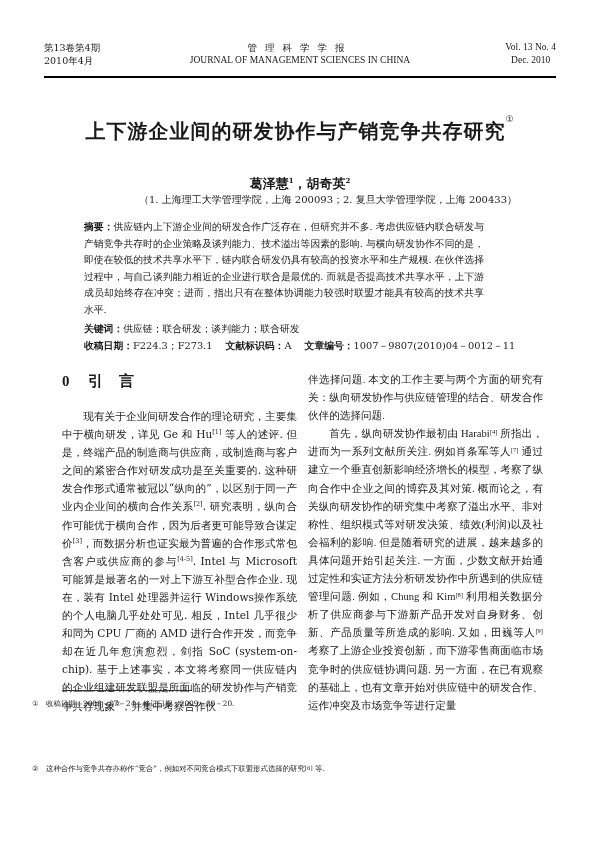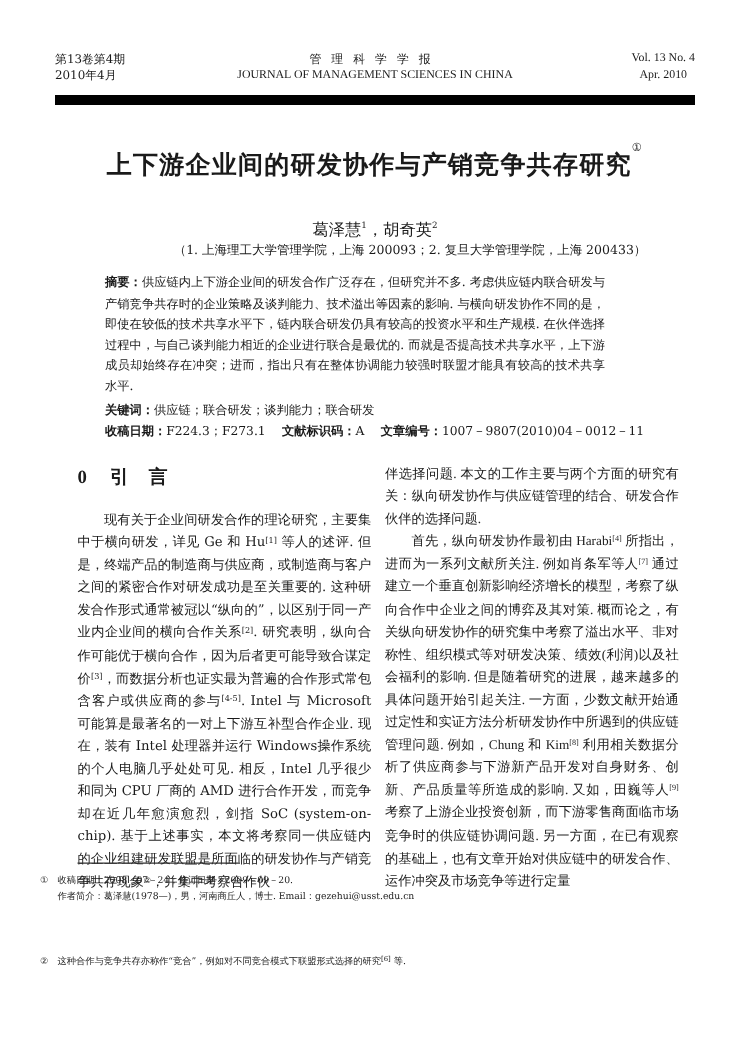--- a/index.html
+++ b/index.html
@@ -1,31 +1,31 @@
 <!DOCTYPE html>
 <html><head>
 <meta charset="utf-8">
 <style>
   html, body { margin:0; padding:0; background:#ffffff; }
   body { width:600px; height:850px; position:relative; overflow:hidden;
          font-family:"DejaVu Serif","Liberation Serif",serif; color:#1a1a1a; }
   .hdr { position:absolute; top:40px; left:44px; right:44px; height:36px;
-         border-bottom:8px solid #000000; font-size:9.5px; line-height:13px; }
+         border-bottom:2px solid #000000; font-size:9.5px; line-height:13px; }
   .hdr .l { position:absolute; left:0; top:1px; text-align:left; }
   .hdr .c { position:absolute; left:0; right:0; top:1px; text-align:center; }
   .hdr .c .cn { letter-spacing:8px; }
   .hdr .c .en { font-family:"Liberation Serif",serif; font-size:9.5px; }
   .hdr .r { position:absolute; right:0; top:1px; text-align:center;
             font-family:"Liberation Serif",serif; }
   .title { position:absolute; top:118px; left:0; right:0; text-align:center;
            font-family:"DejaVu Sans","Liberation Sans",sans-serif; font-weight:bold;
            font-size:20px; letter-spacing:1px; }
   .title sup { font-size:9px; font-weight:normal; vertical-align:top; position:relative; top:-4px; }
   .authors { position:absolute; top:175px; left:0; right:0; text-align:center;
-             font-size:13px; font-weight:normal; }
+             font-size:13px; font-weight:bold; }
   .authors sup { font-size:7px; }
   .affil { position:absolute; top:193px; left:16px; right:0; text-align:center; font-size:10px;margin-left:40px; }
   .abstract { position:absolute; top:219px; left:84px; width:400px;
               font-size:9.8px; line-height:16.6px; text-align:justify; }
   .abstract .lbl { font-family:Liberation Sans, sans-serif; font-weight:bold; }
   .kw { position:absolute; top:321px; left:84px; width:420px; font-size:9.8px; line-height:16px; }
   .kw .lbl { font-family:"DejaVu Sans","Liberation Sans",sans-serif; font-weight:bold; }
   .cls { position:absolute; top:338px; left:84px; width:440px; font-size:9.8px; line-height:16px; }
   .cls .lbl { font-family:"DejaVu Sans","Liberation Sans",sans-serif; font-weight:bold; }
   .cls .gap { display:inline-block; width:10px; }
@@ -52,21 +52,21 @@
   <div class="l">
     <div>第13卷第4期</div>
     <div>2010年4月</div>
   </div>
   <div class="c">
     <div class="cn">管理科学学报</div>
     <div class="en">JOURNAL OF MANAGEMENT SCIENCES IN CHINA</div>
   </div>
   <div class="r">
     <div>Vol. 13 No. 4</div>
-    <div>Apr. 2010</div>
+    <div>Dec. 2010</div>
   </div>
 </div>
 
 <div class="title">
   <span>上下游企业间的研发协作与产销竞争共存研究</span><sup>①</sup>
 </div>
 
 <div class="authors">
   <span>葛泽慧</span><sup>1</sup><span>，</span><span>胡奇英</span><sup>2</sup>
 </div>
@@ -96,17 +96,16 @@
   </div>
 <div class="col rcol" id="rcol">
     <p><span>伴选择问题. 本文的工作主要与两个方面的研究有关：纵向研发协作与供应链管理的结合、研发合作伙伴的选择问题.</span></p>
     <p class="ind"><span>首先，纵向研发协作最初由 Harabi</span><sup>[4]</sup><span> 所指出，进而为一系列文献所关注. 例如肖条军等人</span><sup>[7]</sup><span> 通过建立一个垂直创新影响经济增长的模型，考察了纵向合作中企业之间的博弈及其对策. 概而论之，有关纵向研发协作的研究集中考察了溢出水平、非对称性、组织模式等对研发决策、绩效(利润)以及社会福利的影响. 但是随着研究的进展，越来越多的具体问题开始引起关注. 一方面，少数文献开始通过定性和实证方法分析研发协作中所遇到的供应链管理问题. 例如，Chung 和 Kim</span><sup>[8]</sup><span> 利用相关数据分析了供应商参与下游新产品开发对自身财务、创新、产品质量等所造成的影响. 又如，田巍等人</span><sup>[9]</sup><span> 考察了上游企业投资创新，而下游零售商面临市场竞争时的供应链协调问题. 另一方面，在已有观察的基础上，也有文章开始对供应链中的研发合作、运作冲突及市场竞争等进行定量</span></p>
   </div>
 
 <div class="fnrule"></div>
 
 <div class="fn" style="top:697px;">
   <div><span class="mk">①</span><span>收稿日期：2008－07－24；修订日期：2009－09－20.</span></div>
-  <div class="ind">作者简介：葛泽慧(1978—)，男，河南商丘人，博士. Email：gezehui@usst.edu.cn</div>
 </div>
 <div class="fn" style="top:762px;">
   <span class="mk">②</span><span>这种合作与竞争共存亦称作“竞合”，例如对不同竞合模式下联盟形式选择的研究</span><sup>[6]</sup><span> 等.</span>
 </div>
 
 </body></html>

